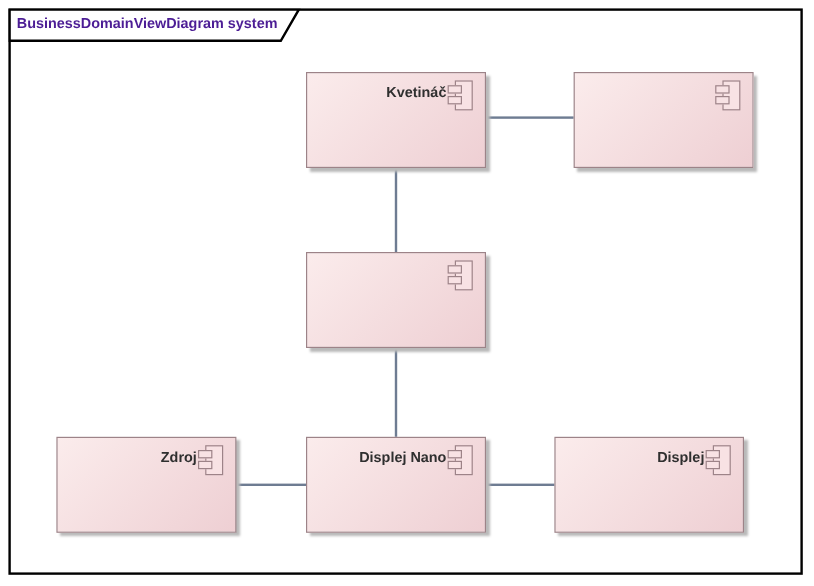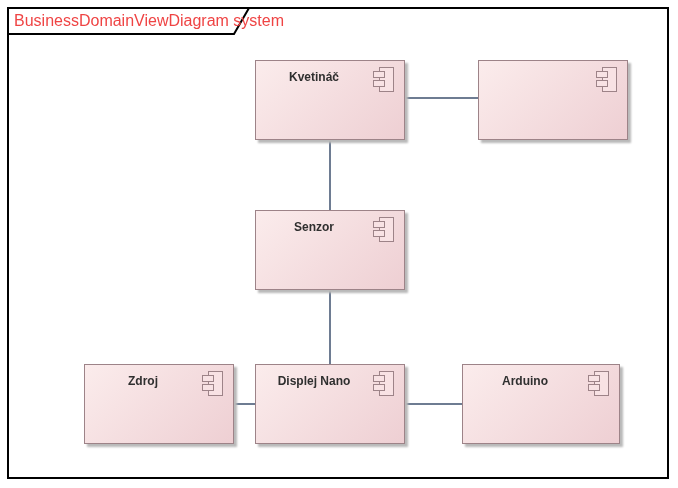--- a/index.html
+++ b/index.html
@@ -31,40 +31,40 @@
   }
   .frame-tab-svg {
     position: absolute;
     left: 7px; top: 7px;
     width: 246px; height: 30px;
   }
   .frame-title {
     position: absolute;
     left: 14px; top: 12px;
     width: 226px;
-    font-size: 16px;
-    font-weight: normal;
-    color: #ef4444;
+    font-size: 12px;
+    font-weight: bold;
+    color: #4c1d95;
     white-space: nowrap;
     letter-spacing: 0px;
   }
   
   .comp {
     position: absolute;
     width: 150px; height: 80px;
     box-sizing: border-box;
     border: 1.5px solid var(--component-border);
     background: linear-gradient(135deg, var(--component-fill-top) 0%, var(--component-fill-bottom) 100%);
     box-shadow: 3px 3px 2px #b9b9b9;
   }
   .comp .label {
     display: block;
     margin-top: 9px;
     padding-right: 32px;
-    text-align: center;
+    text-align: right;
     font-size: 12px;
     font-weight: bold;
     color: var(--label-text);
     white-space: nowrap;
   }
   
   .comp-icon { position: absolute; top: 6px; right: 8px; width: 23px; height: 27px; }
   .ci-body {
     position: absolute; left: 6px; top: 0;
     width: 15px; height: 25px;
@@ -78,21 +78,21 @@
     box-sizing: border-box;
     border: 1.5px solid var(--component-border);
     background: var(--icon-fill);
   }
   .ci-port.p1 { top: 4px; }
   .ci-port.p2 { top: 13px; }
   
   #c-kvetinac { left: 255px; top: 60px; }
   #c-zasobnik { left: 478px; top: 60px; }
   #c-senzor   { left: 255px; top: 210px; }
-  #c-zdroj    { left: 47px;  top: 364px; margin-left: 37px; }
+  #c-zdroj    { left: 47px;  top: 364px; }
   #c-arduino  { left: 255px; top: 364px; }
   #c-displej  { left: 462px; top: 364px; width: 158px; }
   
   .edge { position: absolute; background: var(--connector); }
   #e-kvetinac-zasobnik { left: 405px; top: 97px;  width: 73px; height: 2px; }
   #e-kvetinac-senzor   { left: 329px; top: 140px; width: 2px;  height: 70px; }
   #e-senzor-arduino    { left: 329px; top: 290px; width: 2px;  height: 74px; }
   #e-zdroj-arduino     { left: 197px; top: 403px; width: 58px; height: 2px; }
   #e-arduino-displej   { left: 405px; top: 403px; width: 57px; height: 2px; }
 </style>
@@ -125,21 +125,20 @@
 
   <div class="comp" id="c-zasobnik">
     <span class="comp-icon">
       <span class="ci-body"></span>
       <span class="ci-port p1"></span>
       <span class="ci-port p2"></span>
     </span>
   </div>
 
   <div class="comp" id="c-senzor">
-    <span class="label">Senzor</span>
     <span class="comp-icon">
       <span class="ci-body"></span>
       <span class="ci-port p1"></span>
       <span class="ci-port p2"></span>
     </span>
   </div>
 
   <div class="comp" id="c-zdroj">
     <span class="label">Zdroj</span>
     <span class="comp-icon">
@@ -152,21 +151,21 @@
   <div class="comp" id="c-arduino">
     <span class="label">Displej Nano</span>
     <span class="comp-icon">
       <span class="ci-body"></span>
       <span class="ci-port p1"></span>
       <span class="ci-port p2"></span>
     </span>
   </div>
 
   <div class="comp" id="c-displej">
-    <span class="label">Arduino</span>
+    <span class="label">Displej</span>
     <span class="comp-icon">
       <span class="ci-body"></span>
       <span class="ci-port p1"></span>
       <span class="ci-port p2"></span>
     </span>
   </div>
 
 </div>
 
 </body></html>

